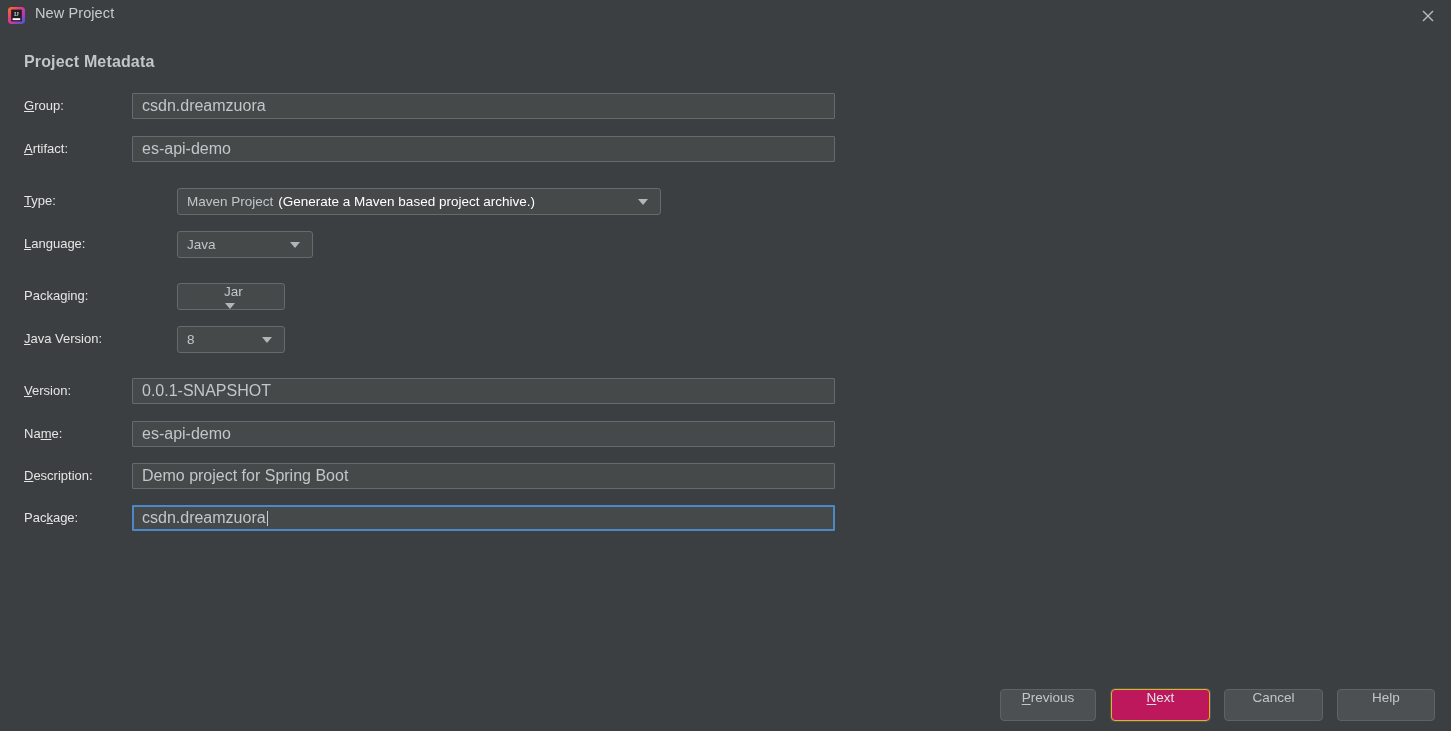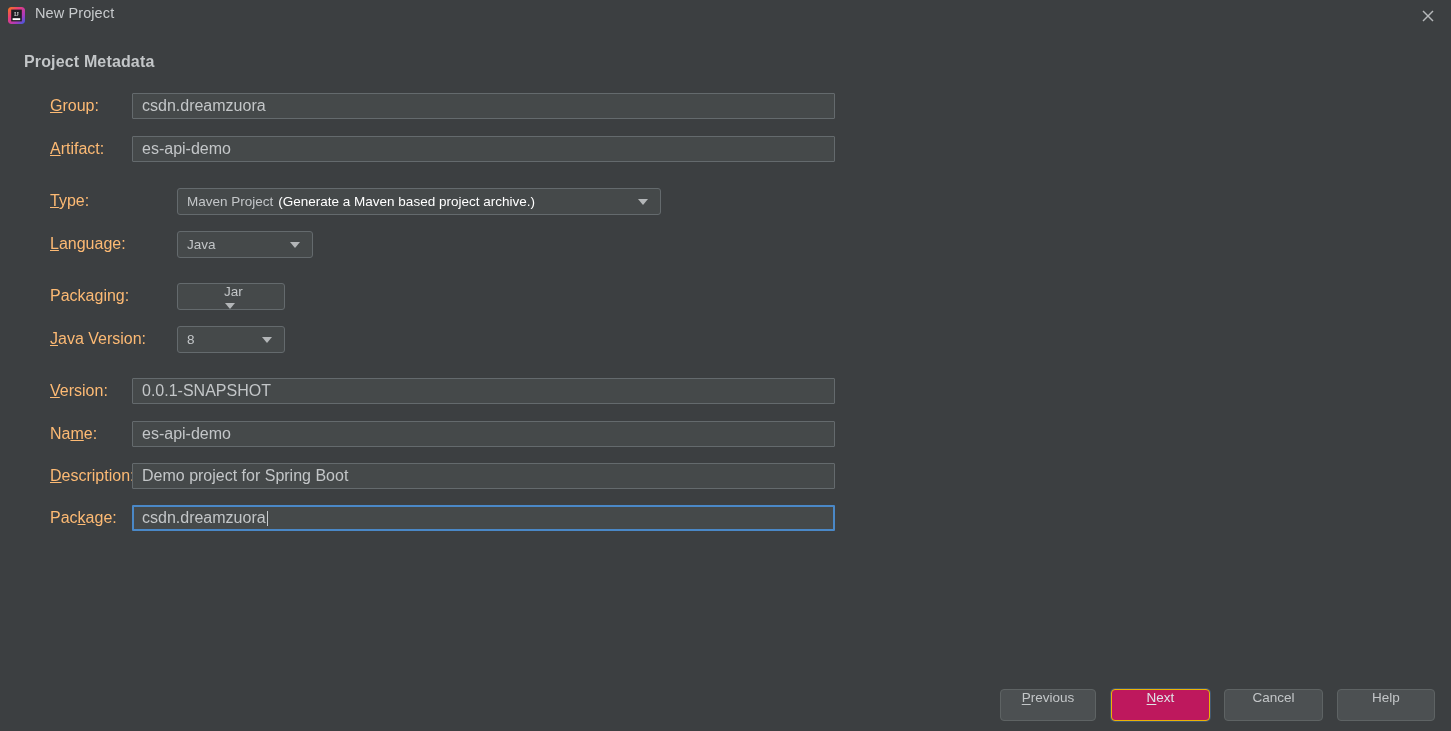--- a/index.html
+++ b/index.html
@@ -63,24 +63,23 @@
   
   .form { position: absolute; left: 0; top: 0; width: 1451px; }
 
   .row { position: absolute; height: 26px; }
   .row-label {
     position: absolute;
     left: 24px;
     top: 0;
     height: 26px;
     line-height: 26px;
-    font-size: 16px;
-    color: #fdba74;
+    font-size: 13px;
+    color: #e5e5e5;
     white-space: nowrap;
-    margin-left: 26px;
   }
   .row-label u { text-decoration: underline; text-underline-offset: 1px; }
 
   
   .tf {
     position: absolute;
     left: 132px;
     top: 0;
     width: 703px;
     height: 26px;

